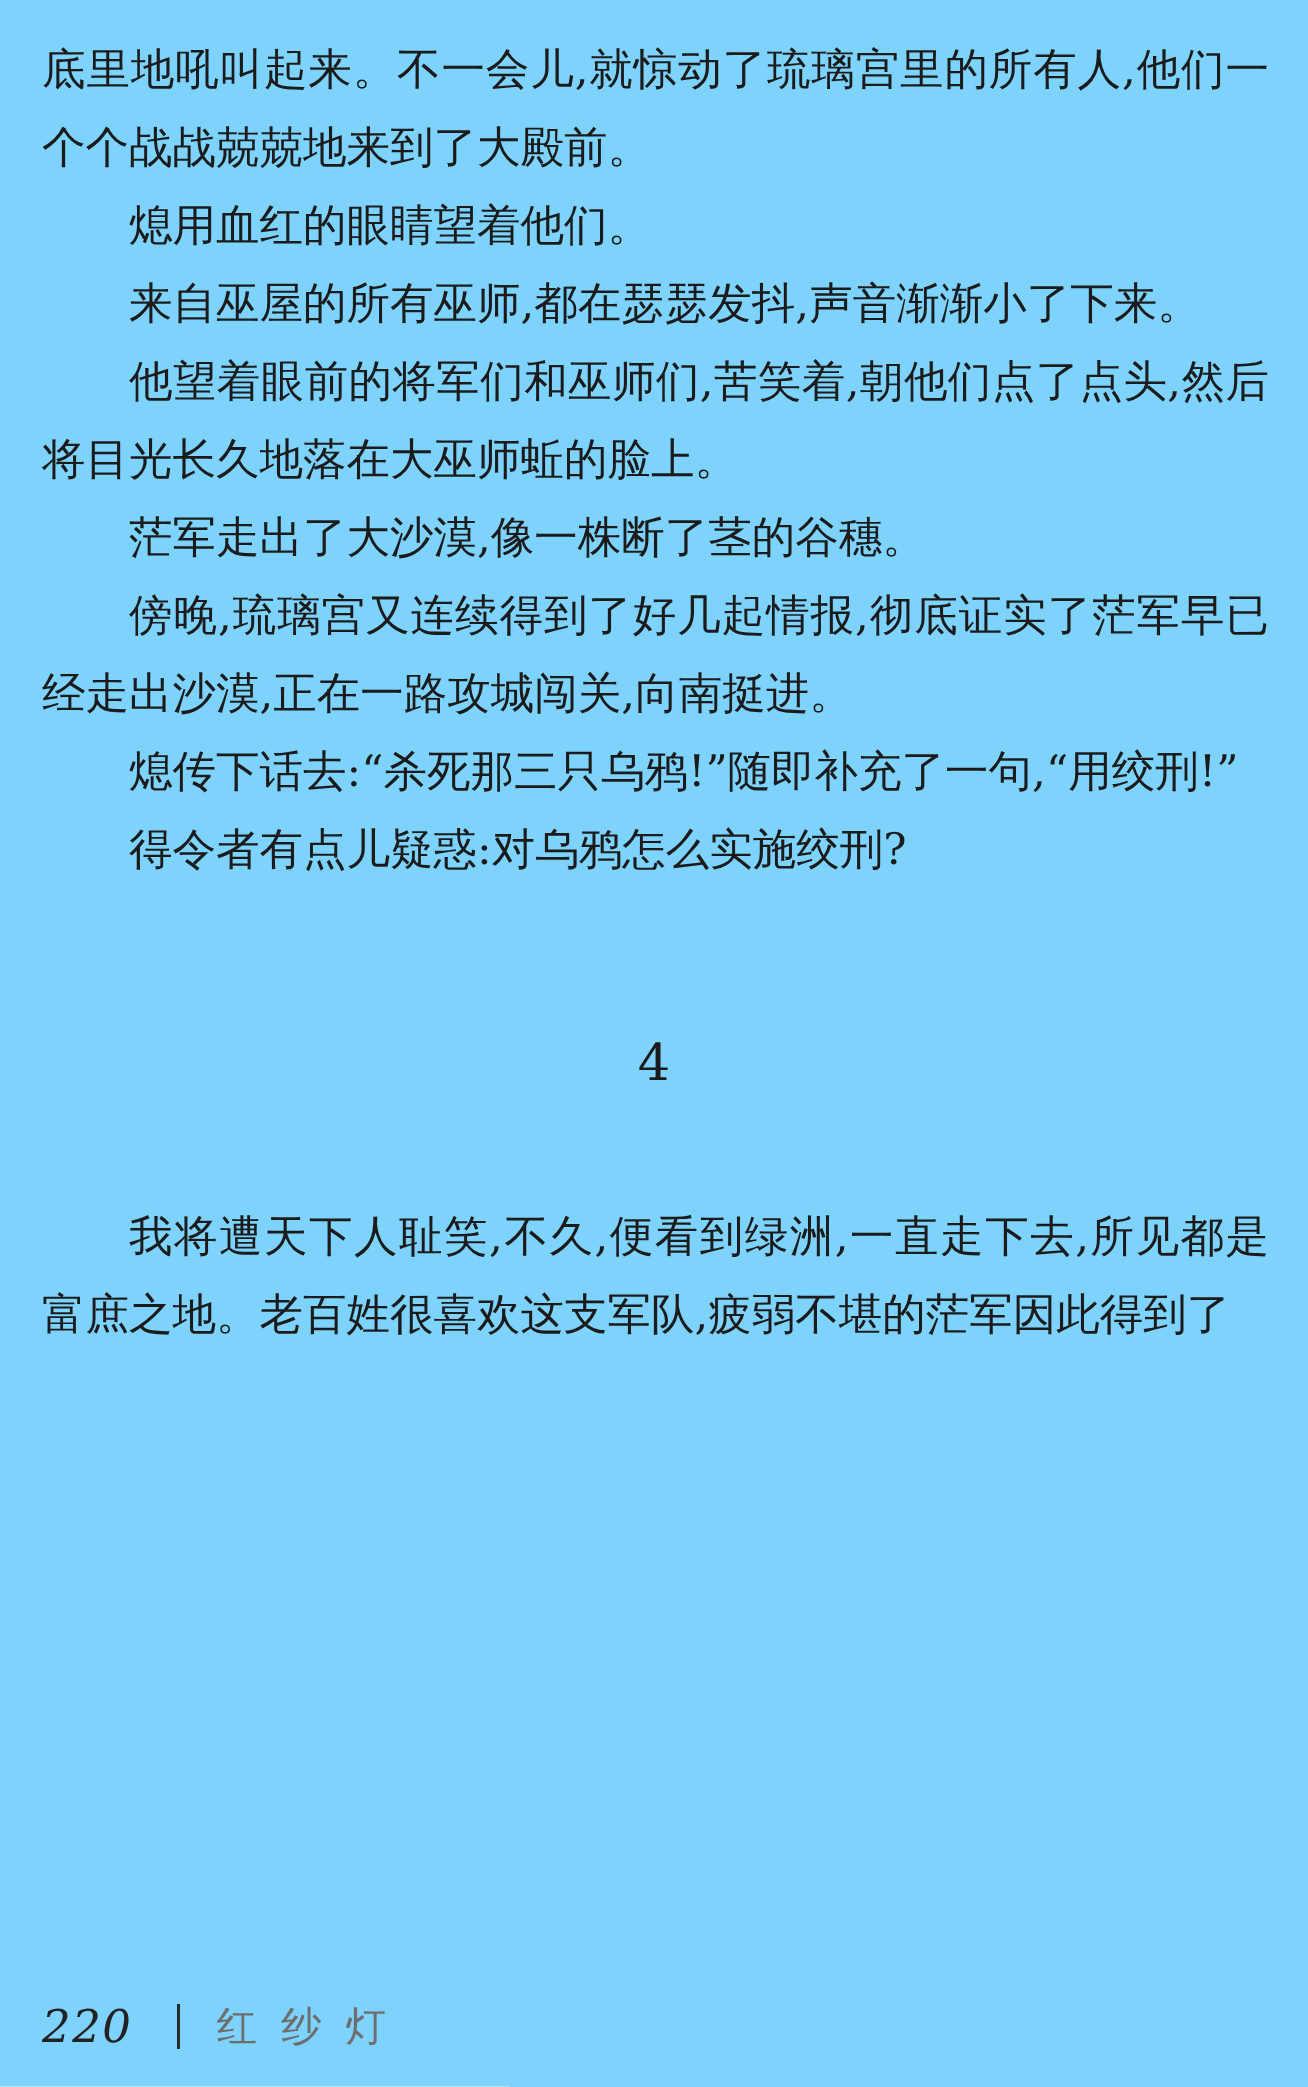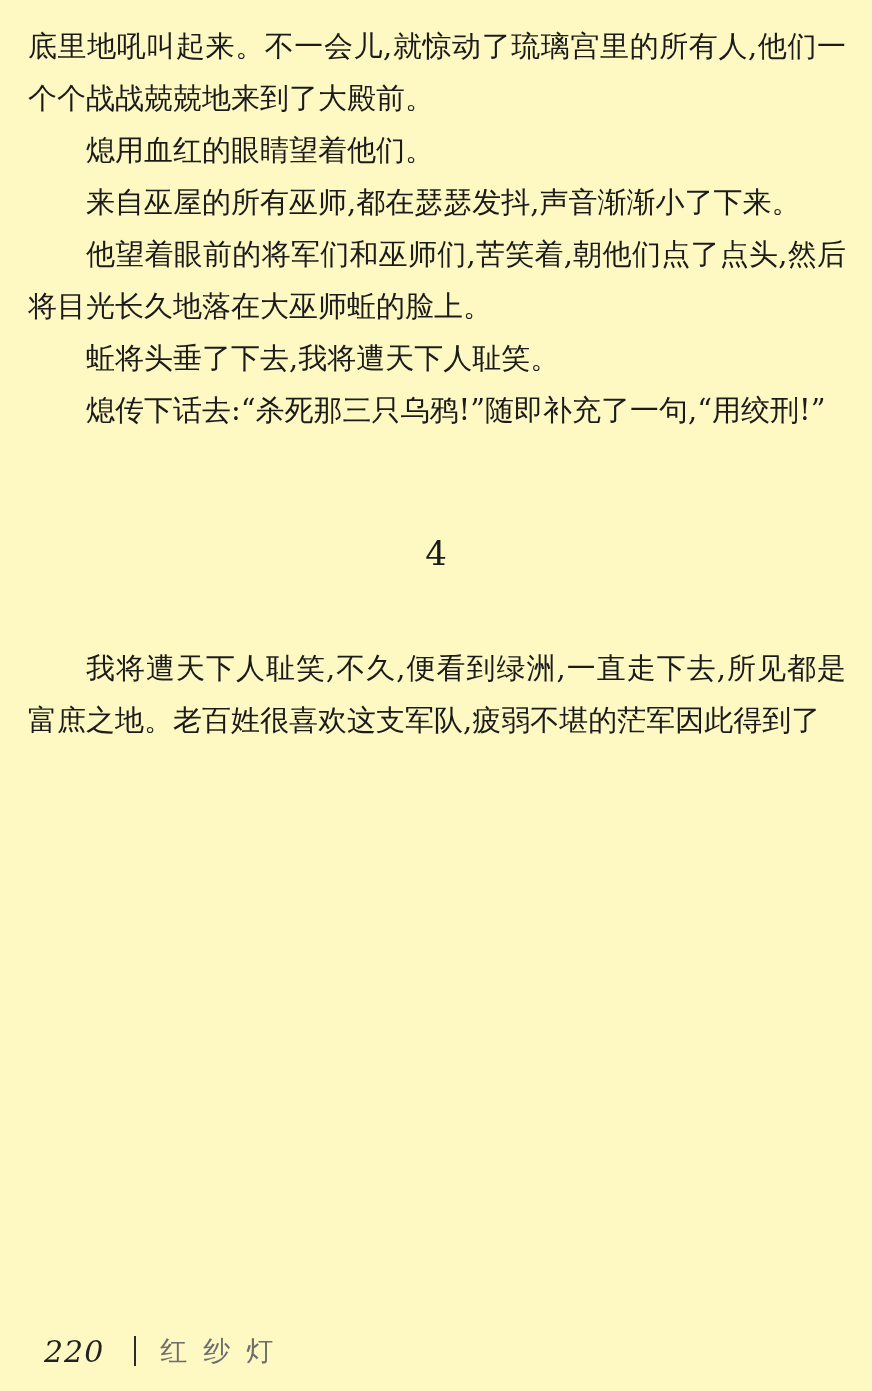--- a/index.html
+++ b/index.html
@@ -9,21 +9,21 @@
   body {
     width: 872px;
     height: 1391px;
     background: #ffffff;
     overflow: hidden;
   }
   .page {
     position: relative;
     width: 872px;
     height: 1391px;
-    background: #fef9c3;
+    background: #7dd3fc;
     color: #1b1b1b;
     font-family: "DejaVu Serif", "Liberation Serif", serif;
   }
   .text-block {
     padding: 20px 26px 0 28px;
     font-size: 29px;
     line-height: 52px;
     text-align: justify;
     text-justify: inter-ideograph;
   }
@@ -38,21 +38,21 @@
   }
   .section-heading {
     margin: 91px 0 63px 0;
     text-align: center;
     font-size: 34px;
     line-height: 52px;
     font-weight: normal;
   }
   .footer {
     position: absolute;
-    left: 44px;
+    left: 28px;
     bottom: 22px;
     display: flex;
     align-items: center;
   }
   .page-number {
     font-style: italic;
     font-size: 30px;
     color: #222222;
     letter-spacing: 1px;
   }
@@ -74,22 +74,24 @@
 </head>
 <body>
 
 <div class="page">
 
   <div class="text-block">
       <p class="para">底里地吼叫起来。不一会儿,就惊动了琉璃宫里的所有人,他们一个个战战兢兢地来到了大殿前。</p>
       <p class="para indent">熄用血红的眼睛望着他们。</p>
       <p class="para indent">来自巫屋的所有巫师,都在瑟瑟发抖,声音渐渐小了下来。</p>
       <p class="para indent">他望着眼前的将军们和巫师们,苦笑着,朝他们点了点头,然后将目光长久地落在大巫师蚯的脸上。</p>
-      <p class="para indent">蚯将头垂了下去,我将遭天下人耻笑。</p>
+      <p class="para indent">茫军走出了大沙漠,像一株断了茎的谷穗。</p>
+      <p class="para indent">傍晚,琉璃宫又连续得到了好几起情报,彻底证实了茫军早已经走出沙漠,正在一路攻城闯关,向南挺进。</p>
       <p class="para indent">熄传下话去:“杀死那三只乌鸦!”随即补充了一句,“用绞刑!”</p>
+      <p class="para indent">得令者有点儿疑惑:对乌鸦怎么实施绞刑?</p>
     </div>
 
   <div class="section-heading">4</div>
 
   <div class="text-block continued">
       <p class="para indent">我将遭天下人耻笑,不久,便看到绿洲,一直走下去,所见都是富庶之地。老百姓很喜欢这支军队,疲弱不堪的茫军因此得到了</p>
     </div>
 
   <div class="footer">
     <span class="page-number">220</span>

